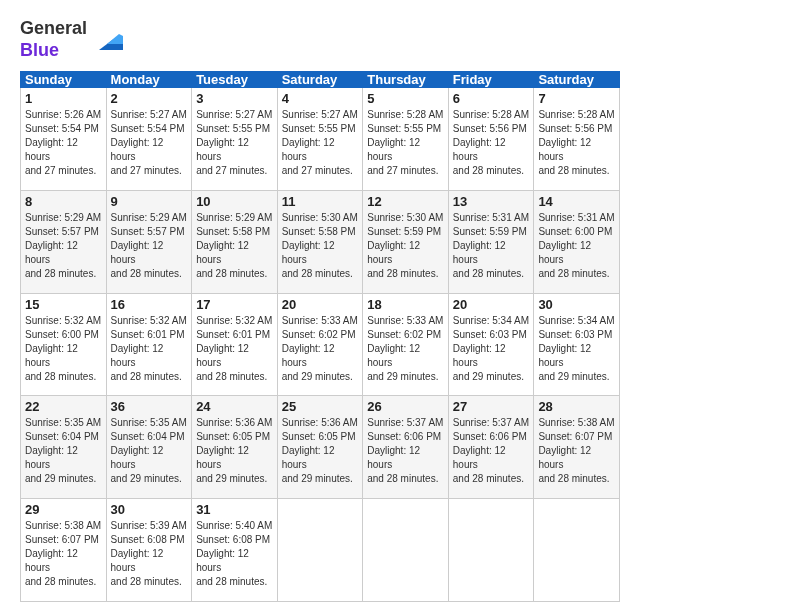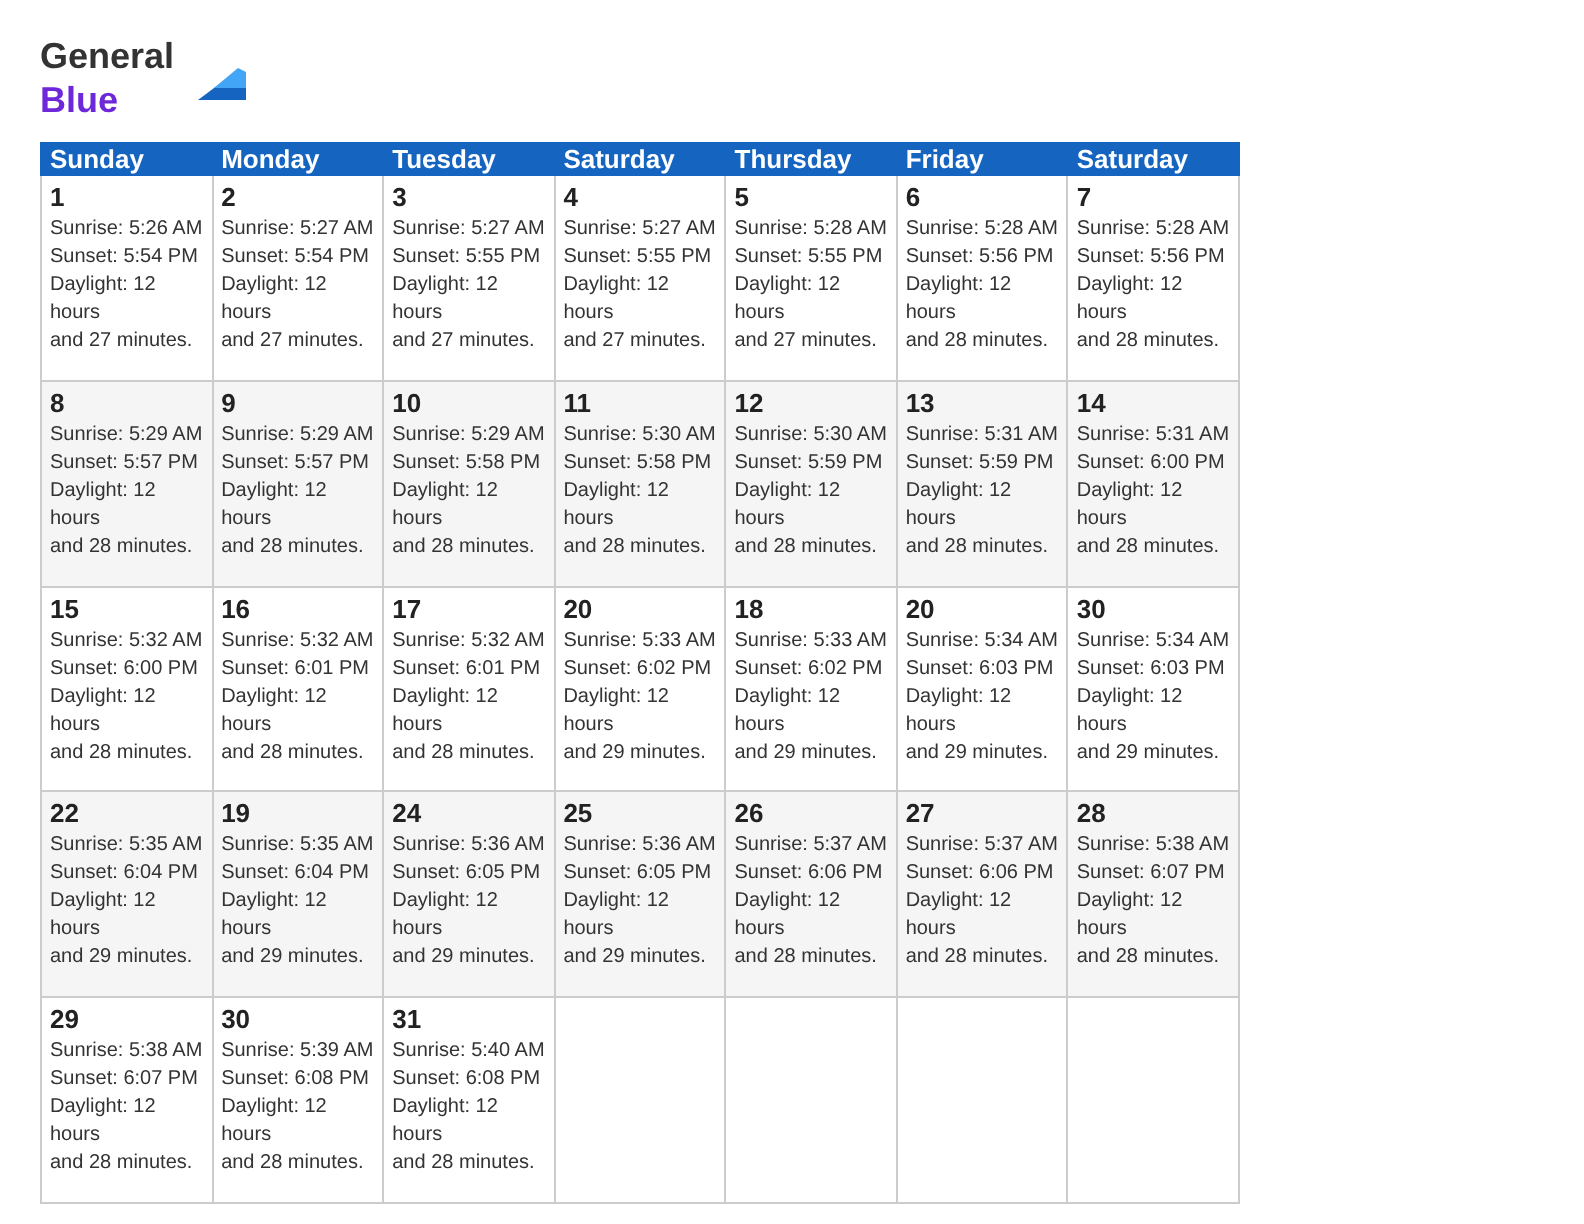--- a/index.html
+++ b/index.html
@@ -217,21 +217,21 @@
           <div class="day-info">Sunrise: 5:34 AM<br>Sunset: 6:03 PM<br>Daylight: 12 hours<br>and 29 minutes.</div>
         </td>
       </tr>
 
       <tr>
         <td>
           <span class="day-num">22</span>
           <div class="day-info">Sunrise: 5:35 AM<br>Sunset: 6:04 PM<br>Daylight: 12 hours<br>and 29 minutes.</div>
         </td>
         <td>
-          <span class="day-num">19</span>
+          <span class="day-num">36</span>
           <div class="day-info">Sunrise: 5:35 AM<br>Sunset: 6:04 PM<br>Daylight: 12 hours<br>and 29 minutes.</div>
         </td>
         <td>
           <span class="day-num">24</span>
           <div class="day-info">Sunrise: 5:36 AM<br>Sunset: 6:05 PM<br>Daylight: 12 hours<br>and 29 minutes.</div>
         </td>
         <td>
           <span class="day-num">25</span>
           <div class="day-info">Sunrise: 5:36 AM<br>Sunset: 6:05 PM<br>Daylight: 12 hours<br>and 29 minutes.</div>
         </td>

